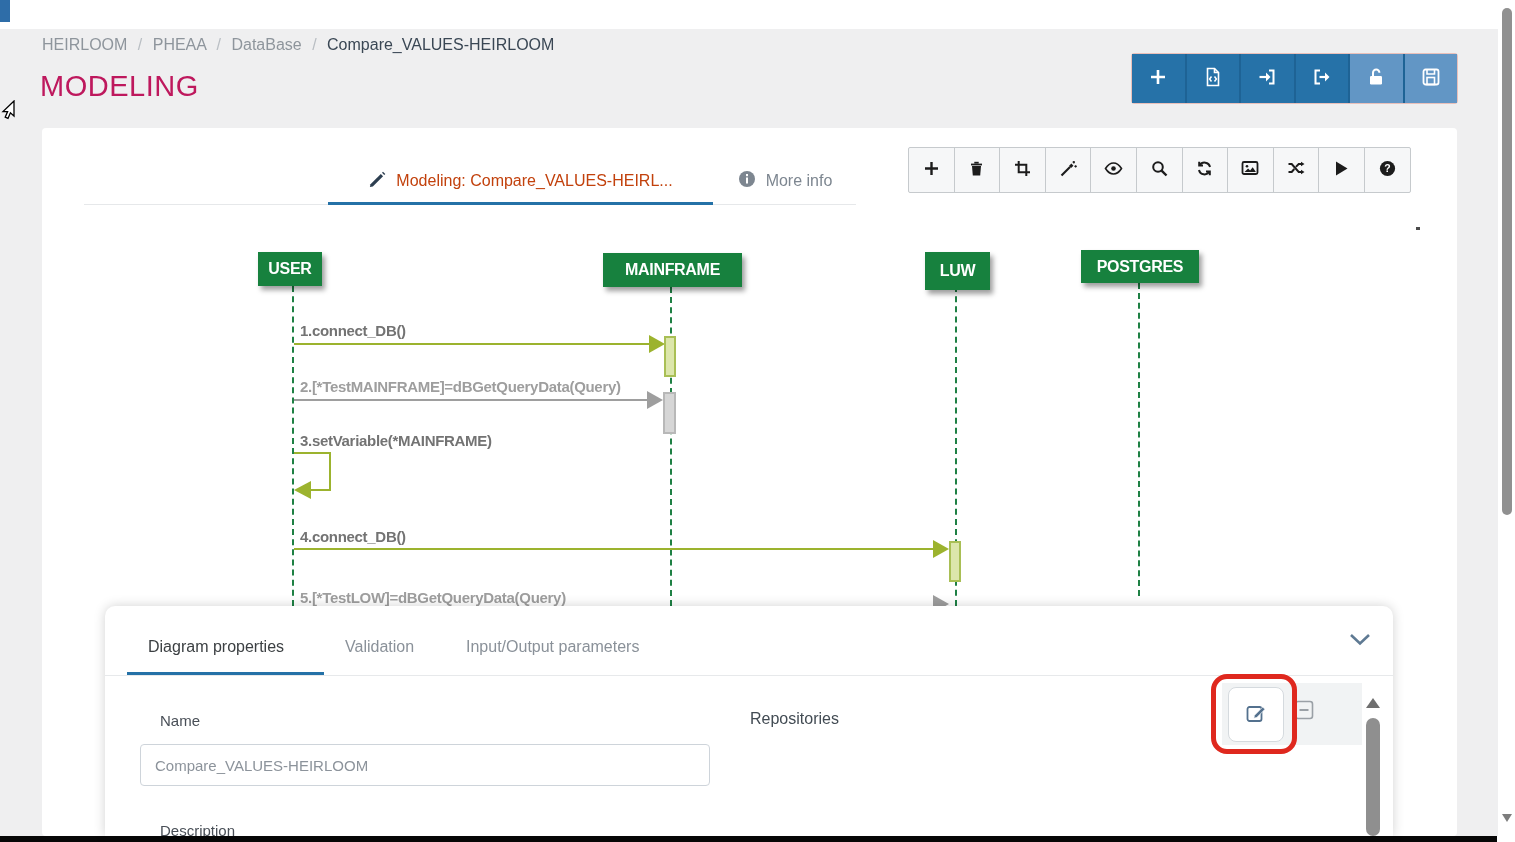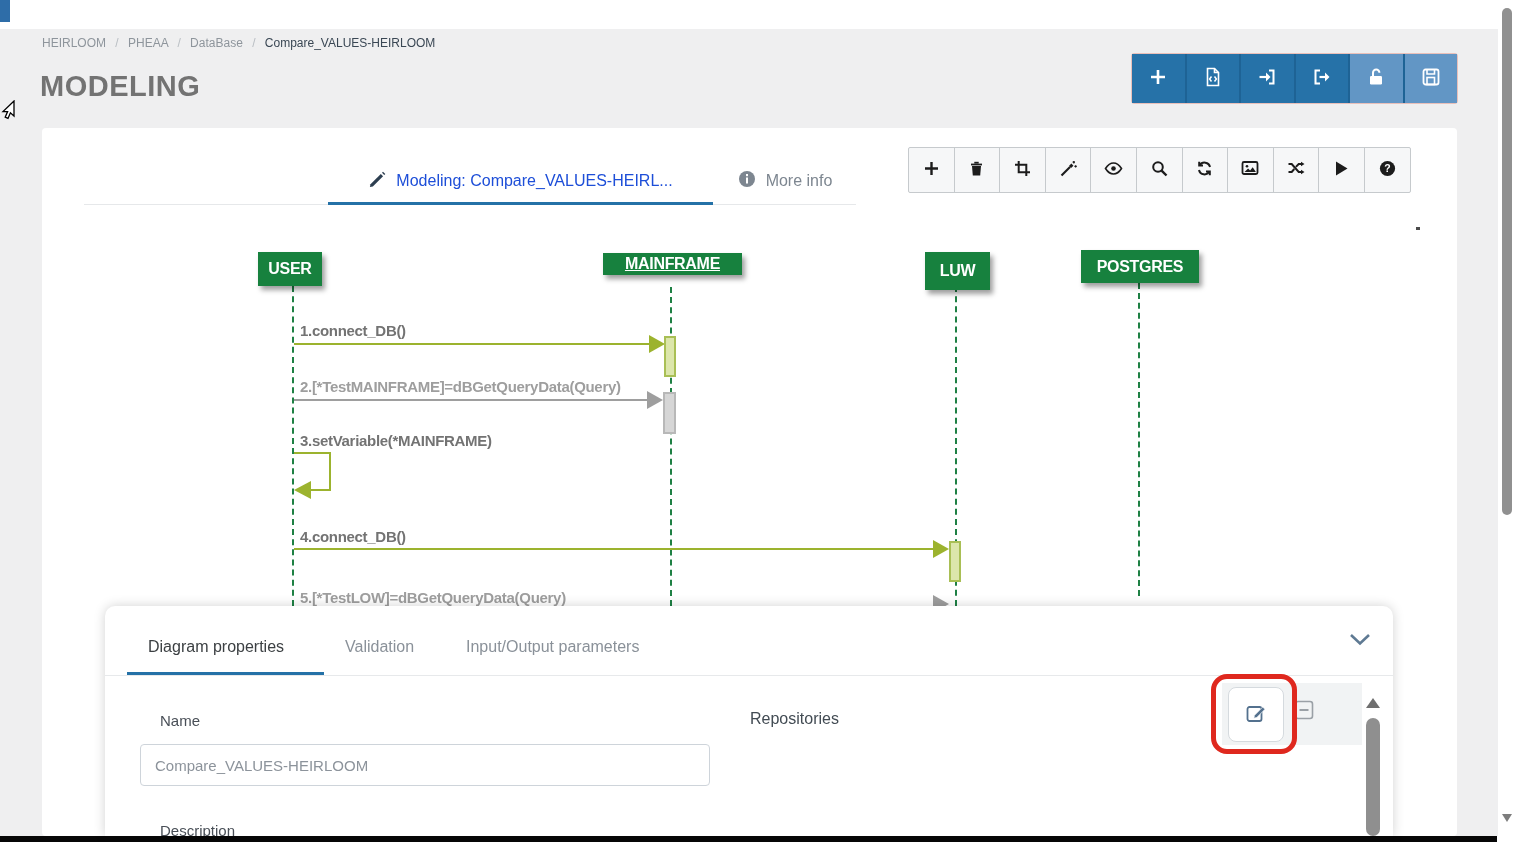--- a/index.html
+++ b/index.html
@@ -10,58 +10,58 @@
   }
   .abs{position:absolute;}
 
   
   .blue-accent{left:0;top:0;width:10px;height:22px;background:#2e6da8;}
   .page-bg{left:0;top:29px;width:1498px;height:807px;background:#efeff0;}
   .main-card{left:42px;top:128px;width:1415px;height:708px;background:#fff;border-radius:4px;}
   .black-bar{left:0;top:836px;width:1497px;height:6px;background:#070707;}
 
   
-  .breadcrumb{left:42px;top:36px;font-size:12px;color:#8e959c;}
+  .breadcrumb{left:42px;top:36px;font-size:16px;color:#8e959c;}
   .breadcrumb .crumb{color:#8e959c;cursor:pointer;}
   .breadcrumb .sep{color:#b9bec3;margin:0 6px;}
   .breadcrumb .crumb.current{color:#3a4754;}
-  .page-title{left:40px;top:70px;font-size:29px;font-weight:700;color:#737373;letter-spacing:.5px;}
+  .page-title{left:40px;top:70px;font-size:29px;font-weight:400;color:#be185d;letter-spacing:.5px;}
 
   
   .blue-toolbar{left:1131px;top:53px;width:327px;height:51px;display:flex;
     border:1px solid #e9c0ba;border-radius:3px;box-sizing:border-box;}
   .blue-btn{flex:1;display:flex;align-items:center;justify-content:center;background:#2672a8;cursor:pointer;}
   .blue-btn + .blue-btn{border-left:2px solid #1e6395;}
   .blue-btn.light{background:#6296c5;}
 
   
   .tabstrip{left:84px;top:158px;width:772px;height:47px;border-bottom:1px solid #e6e8ea;box-sizing:border-box;}
   .tab{position:absolute;top:0;height:46px;display:flex;align-items:center;justify-content:center;gap:10px;
     font-size:16px;color:#7d8690;cursor:pointer;white-space:nowrap;}
-  .tab.active{color:#1d4ed8;text-align:center;}
+  .tab.active{color:#c2410c;text-align:center;}
   .tab1{left:0;width:244px;}
   .tab2{left:244px;width:386px;}
   .tab3{left:630px;width:142px;}
   .tab-underline{left:328px;top:202px;width:385px;height:3px;background:#2471a7;}
 
   
   .dg-toolbar{left:908px;top:147px;height:46px;display:flex;border:1px solid #c6cacd;border-radius:2px;background:#f6f7f8;box-sizing:border-box;}
   .dg-btn{width:44.6px;display:flex;align-items:center;justify-content:center;cursor:pointer;}
   .dg-btn + .dg-btn{border-left:1px solid #c6cacd;}
 
   
   .lifeline{width:0;border-left:2px dashed #1e8044;}
   .ll-user{left:292px;top:286px;height:320px;}
   .ll-mainframe{left:670px;top:287px;height:319px;}
   .ll-luw{left:955px;top:286px;height:320px;}
   .ll-postgres{left:1138px;top:283px;height:313px;}
   .head{background:#17813e;color:#fff;font-weight:700;font-size:16px;letter-spacing:-.3px;
     display:flex;align-items:center;justify-content:center;box-shadow:3px 4px 5px rgba(0,0,0,.38);cursor:pointer;}
   .h-user{left:258px;top:252px;width:64px;height:34px;}
-  .h-mainframe{left:603px;top:253px;width:139px;height:22px;text-decoration:underline;}
+  .h-mainframe{left:603px;top:253px;width:139px;height:34px;}
   .h-luw{left:925px;top:252px;width:65px;height:38px;}
   .h-postgres{left:1081px;top:250px;width:118px;height:33px;}
 
   .msg-label{font-size:15px;font-weight:700;letter-spacing:-.3px;white-space:nowrap;}
   .olive{color:#737373;}
   .grayc{color:#9e9e9e;}
   .mline{height:2px;}
   .mline.olive-bg{background:#9cb32e;}
   .mline.gray-bg{background:#9e9e9e;}
   .arr-right{width:0;height:0;border-top:9px solid transparent;border-bottom:9px solid transparent;}

